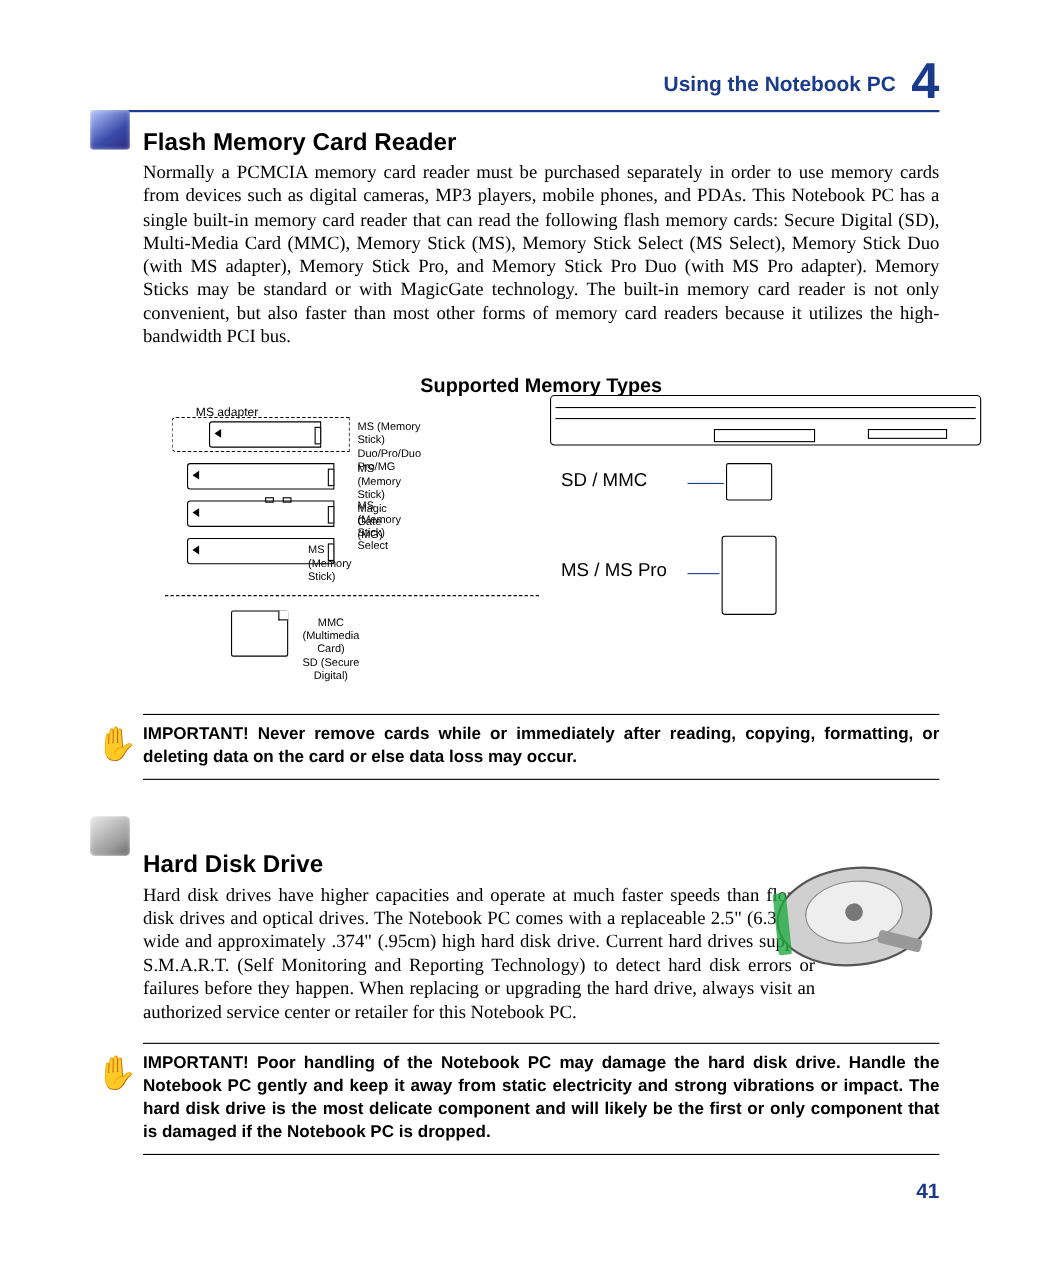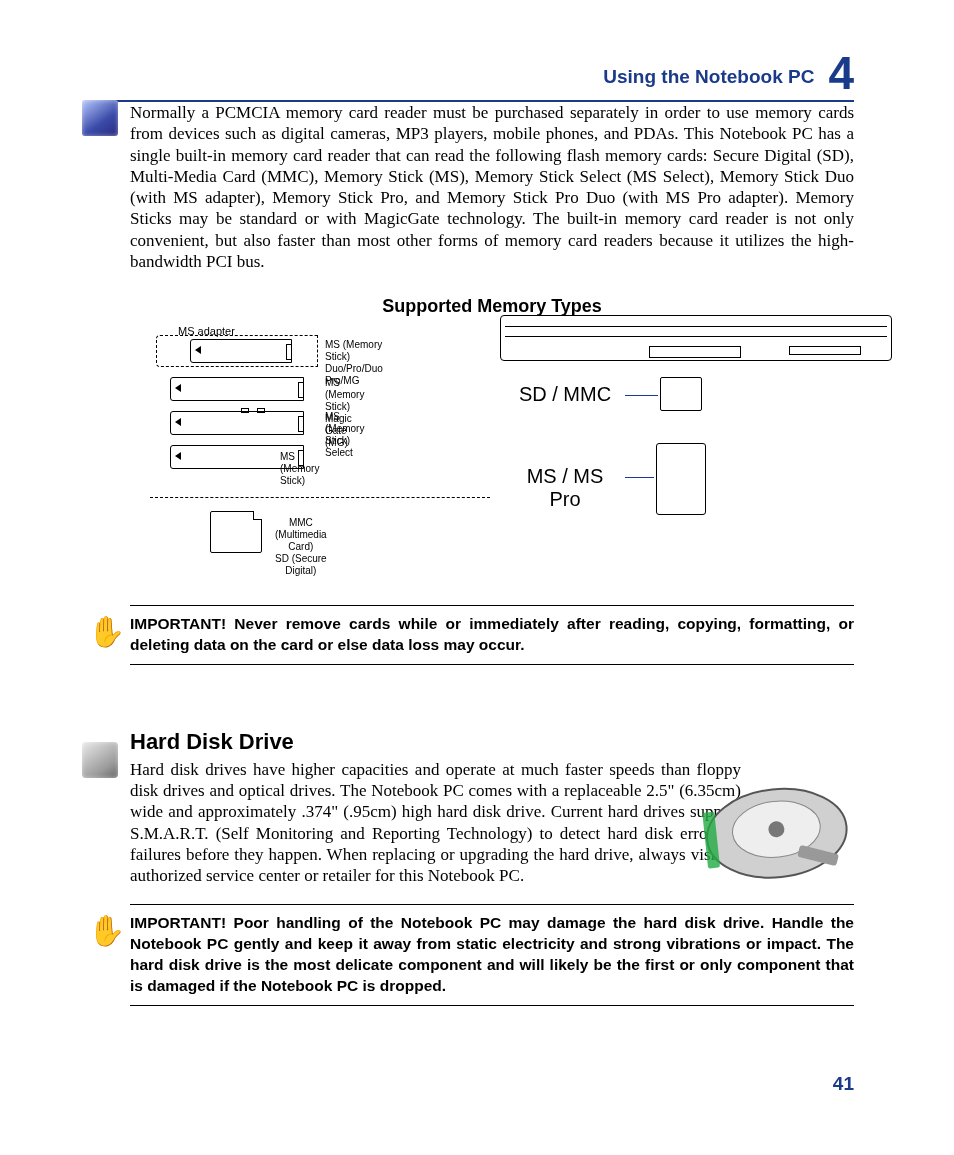--- a/index.html
+++ b/index.html
@@ -136,21 +136,21 @@
     position:absolute;left:148px;top:30px;width:90px;height:10px;
     border:1px solid #000;background:#fff;
   }
   .slot2{position:absolute;right:30px;top:30px;width:70px;height:7px;border:1px solid #000;}
   .card-vert{
     position:absolute;border:1.5px solid #000;background:#fff;
   }
   .sdcard{left:160px;top:62px;width:40px;height:32px;border-radius:2px;}
   .mscard{left:156px;top:128px;width:48px;height:70px;border-radius:3px;}
   .rlabel{
-    position:absolute;font-size:20px;text-align:center;
+    position:absolute;font-size:17px;text-align:left;
   }
   .rlabel.sd{left:10px;top:68px;width:110px;}
   .rlabel.ms{left:10px;top:150px;width:110px;}
   .lead{
     position:absolute;border-top:1.5px solid #1a3a8a;
   }
   .lead.sd{left:125px;top:80px;width:33px;}
   .lead.ms{left:125px;top:162px;width:29px;}
   .notebox{
     margin:20px 0 0 30px;
@@ -191,20 +191,21 @@
 <body>
 
 <div class="page">
 
   <div class="hdr-rule">
     <span class="hdr-title">Using the Notebook PC</span>
     <span class="hdr-num">4</span>
   </div>
 
   <div class="floaticon" style="top:100px"></div>
+  <h2 class="section">Flash Memory Card Reader</h2>
   <p class="body">Normally a PCMCIA memory card reader must be purchased separately in order to use memory cards from devices such as digital cameras, MP3 players, mobile phones, and PDAs. This Notebook PC has a single built-in memory card reader that can read the following flash memory cards: Secure Digital (SD), Multi-Media Card (MMC), Memory Stick (MS), Memory Stick Select (MS Select), Memory Stick Duo (with MS adapter), Memory Stick Pro, and Memory Stick Pro Duo (with MS Pro adapter). Memory Sticks may be standard or with MagicGate technology. The built-in memory card reader is not only convenient, but also faster than most other forms of memory card readers because it utilizes the high-bandwidth PCI bus.</p>
 
   <h3 class="subsection">Supported Memory Types</h3>
 
   <div class="memdiag">
     <div class="ms-col">
       <span class="ms-adapterlbl">MS adapter</span>
       <div class="adapter-outline"></div>
 
       <div class="card-row" style="top:14px">

